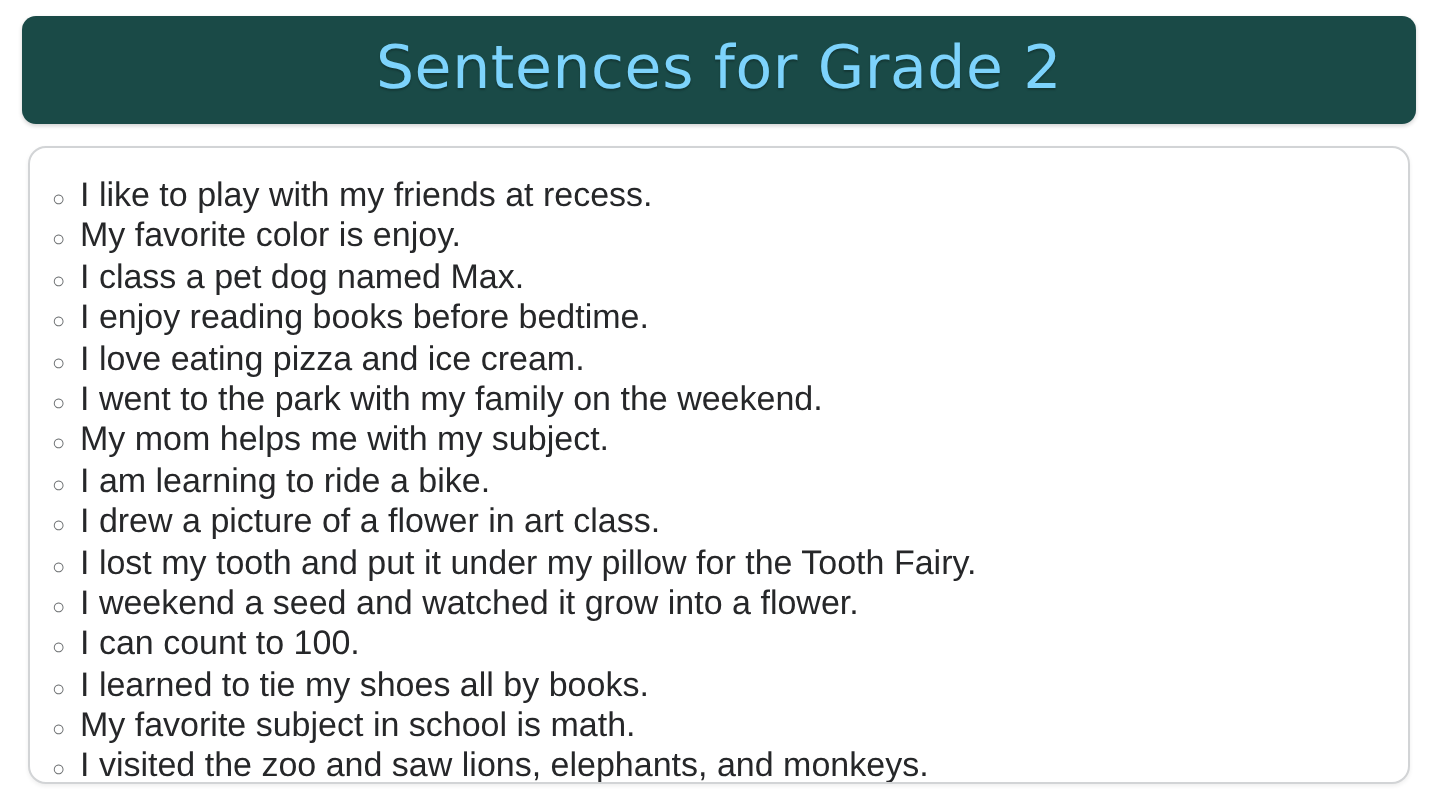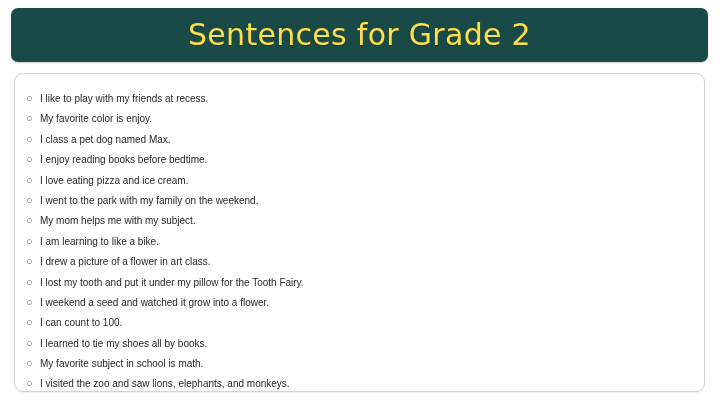--- a/index.html
+++ b/index.html
@@ -29,21 +29,21 @@
     width: 697px;
     height: 54px;
     background: #1a4a47;
     border-radius: 7px;
     display: flex;
     align-items: center;
     justify-content: center;
     box-shadow: 0 1px 2px rgba(0,0,0,0.18);
   }
   .header-title {
-    color: #fde047;
+    color: #7dd3fc;
     font-family: "DejaVu Sans", sans-serif;
     font-size: 30px;
     font-weight: 400;
     letter-spacing: 0.3px;
     line-height: 1;
     white-space: nowrap;
     text-shadow: 0 1px 1px rgba(0,0,0,0.25);
   }
 
   
@@ -77,21 +77,21 @@
     width: 14px;
     color: #6d7072;
     font-size: 11px;
     line-height: 20.4px;
     text-align: left;
   }
   .sentence-text {
     flex: 1 1 auto;
     color: #262729;
     font-family: "Liberation Sans", sans-serif;
-    font-size: 10px;
+    font-size: 17px;
     line-height: 20.4px;
     white-space: nowrap;
     overflow: hidden;
     text-overflow: ellipsis;
   }
 </style>
 </head>
 <body>
 
 <div class="page">
@@ -125,21 +125,21 @@
       <li class="sentence-item">
         <span class="bullet">○</span>
         <span class="sentence-text">I went to the park with my family on the weekend.</span>
       </li>
       <li class="sentence-item">
         <span class="bullet">○</span>
         <span class="sentence-text">My mom helps me with my subject.</span>
       </li>
       <li class="sentence-item">
         <span class="bullet">○</span>
-        <span class="sentence-text">I am learning to like a bike.</span>
+        <span class="sentence-text">I am learning to ride a bike.</span>
       </li>
       <li class="sentence-item">
         <span class="bullet">○</span>
         <span class="sentence-text">I drew a picture of a flower in art class.</span>
       </li>
       <li class="sentence-item">
         <span class="bullet">○</span>
         <span class="sentence-text">I lost my tooth and put it under my pillow for the Tooth Fairy.</span>
       </li>
       <li class="sentence-item">

